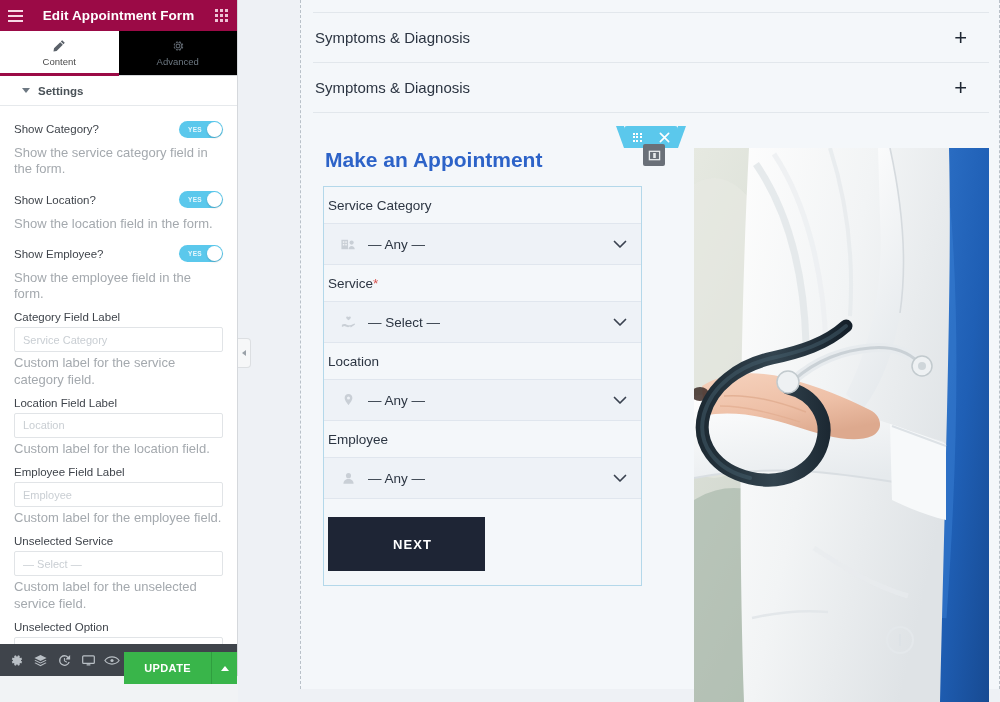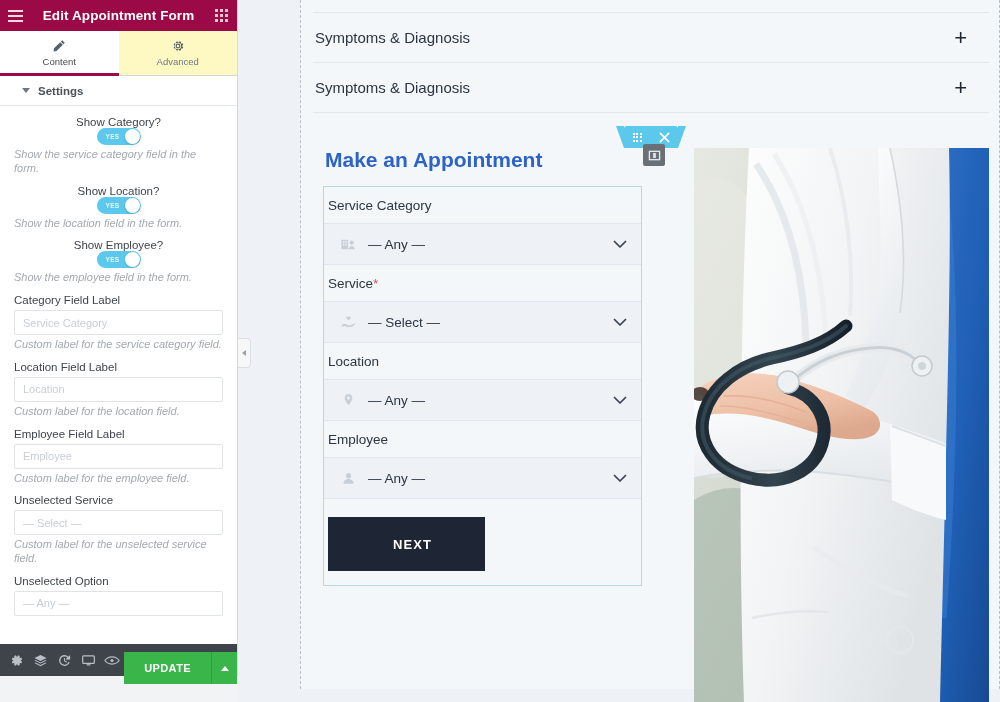--- a/index.html
+++ b/index.html
@@ -49,21 +49,21 @@
 
   .tabs {
     display: flex; height: 45px; flex: 0 0 auto;
     border-bottom: 1px solid #d5d8dc;
     background: #f1f2f3;
   }
   .tab {
     flex: 1; display: flex; flex-direction: column;
     align-items: center; justify-content: center; gap: 3px;
     cursor: pointer; position: relative;
-    background: #fef9c3;
+    background: #000000;
   }
   .tab.active { background: #ffffff; }
   .tab.active::after {
     content: ""; position: absolute; left: 0; right: 0; bottom: -1px;
     height: 3px; background: #9b0a46;
   }
   .tab .tlabel { font-size: 9.5px; color: #6d7882; }
   .tab.active .tlabel { color: #4a4a4a; }
   .tab svg { display: block; }
 
@@ -82,28 +82,27 @@
   }
   .settings-head .stitle { font-size: 11.5px; font-weight: bold; color: #495157; }
 
   .panel-body {
     flex: 1; overflow: hidden;
     padding: 10px 14px 0 14px;
     background: #ffffff;
   }
   .ctrl { margin-bottom: 2px; }
   .ctrl-row {
-    display: flex; align-items: center; justify-content: flex-end;
+    display: flex; align-items: center; justify-content: space-between;
     min-height: 26px;
-    flex-direction: column;
   }
   .ctrl-label { font-size: 11.5px; color: #3f444b; }
   .ctrl-desc {
-    font-size: 11px; color: #a4a9ae;
-    font-style: italic; margin: 3px 0 9px 0; line-height: 1.25;
+    font-size: 13px; color: #a4a9ae;
+    margin: 3px 0 9px 0; line-height: 1.25;
   }
   .switch {
     width: 44px; height: 17px; border-radius: 10px;
     background: #5bc8ec; position: relative;
     display: flex; align-items: center;
     cursor: pointer; flex: 0 0 auto;
   }
   .switch .yes {
     font-size: 6.5px; color: #e6f7fd; font-weight: bold;
     position: absolute; left: 9px; letter-spacing: .3px;

